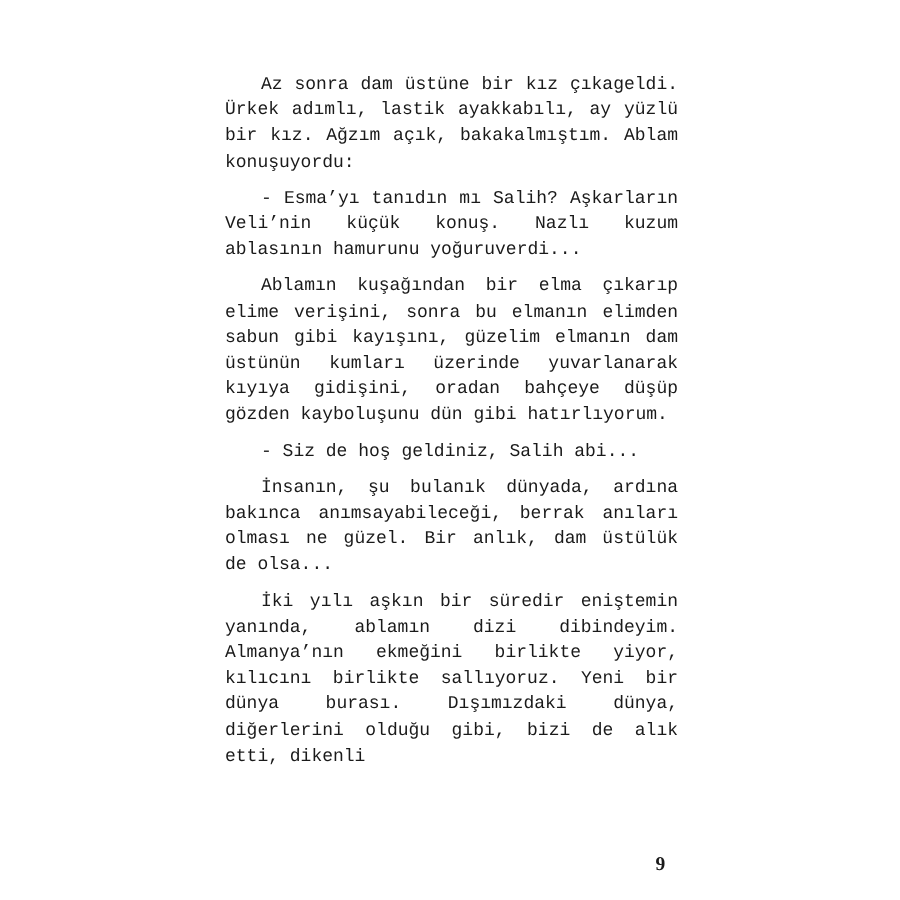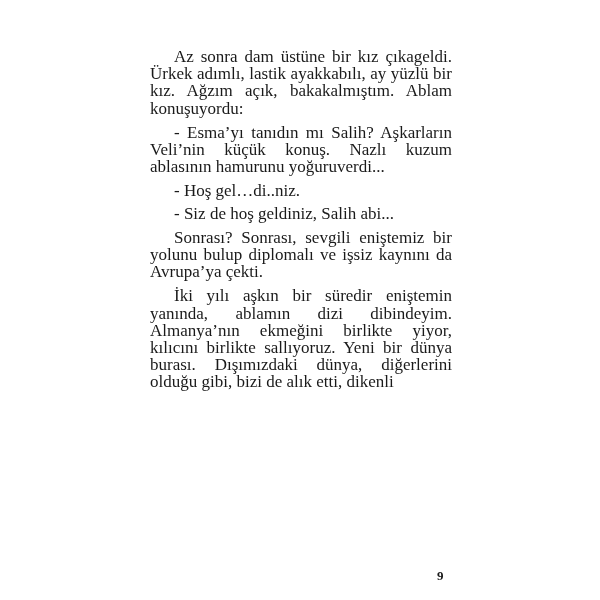--- a/index.html
+++ b/index.html
@@ -16,43 +16,44 @@
       color: #1a1a1a;
     }
     .page {
       position: absolute;
       left: 150px;
       top: 48px;
       width: 302px;
     }
     .para {
       margin: 0 0 7px 0;
-      font-size: 17px;
+      font-size: 12px;
       line-height: 17.2px;
       text-align: justify;
       text-indent: 24px;
       hyphens: manual;
+      font-family: Liberation Mono, monospace;
     }
     .para.dialog {
       margin-bottom: 5px;
     }
     .page-number {
       position: absolute;
       left: 437px;
       top: 568px;
       font-size: 13px;
       font-weight: bold;
       color: #1a1a1a;
     }
   </style>
 </head>
 <body>
 
 <div class="page">
   <p class="para">Az sonra dam üstüne bir kız çıkageldi. Ürkek adımlı, lastik ayakkabılı, ay yüzlü bir kız. Ağzım açık, bakakal­mıştım. Ablam konuşuyordu:</p>
   <p class="para">- Esma’yı tanıdın mı Salih? Aşkarların Veli’nin küçük konuş. Nazlı kuzum ablasının hamurunu yoğuruverdi...</p>
-  <p class="para dialog">- Hoş gel…di..niz.</p>
+  <p class="para">Ablamın kuşağından bir elma çıkarıp elime verişini, sonra bu elmanın elimden sabun gibi kayışını, güzelim elmanın dam üstünün kumları üzerinde yuvarlanarak kıyı­ya gidişini, oradan bahçeye düşüp gözden kayboluşunu dün gibi hatırlıyorum.</p>
   <p class="para">- Siz de hoş geldiniz, Salih abi...</p>
-  <p class="para">Sonrası? Sonrası, sevgili eniştemiz bir yolunu bulup diplomalı ve işsiz kaynını da Avrupa’ya çekti.</p>
+  <p class="para">İnsanın, şu bulanık dünyada, ardına bakınca anımsa­yabileceği, berrak anıları olması ne güzel. Bir anlık, dam üstülük de olsa...</p>
   <p class="para">İki yılı aşkın bir süredir eniştemin yanında, ablamın dizi dibindeyim. Almanya’nın ekmeğini birlikte yiyor, kılıcını birlikte sallıyoruz. Yeni bir dünya burası. Dışımız­daki dünya, diğerlerini olduğu gibi, bizi de alık etti, dikenli</p>
 </div>
 
 <div class="page-number">9</div>
 
 </body></html>

